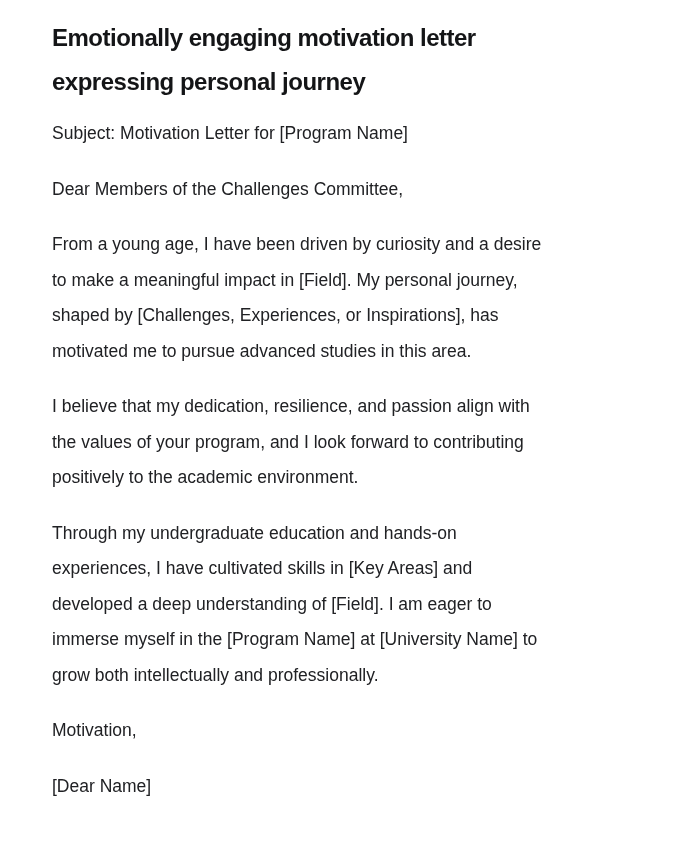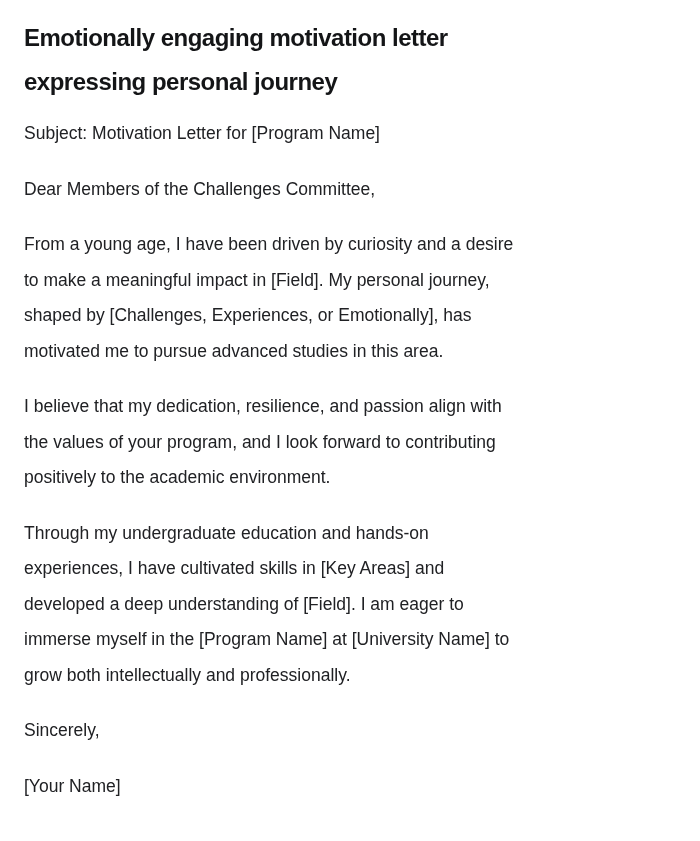--- a/index.html
+++ b/index.html
@@ -8,21 +8,21 @@
   }
   body {
     width: 700px;
     height: 841px;
     background: #ffffff;
     font-family: "Liberation Sans", sans-serif;
     color: #202124;
     overflow: hidden;
   }
   .page {
-    padding: 16px 58px 0 24px;
+    padding: 16px 58px 0 52px;
   }
   h1.doc-title {
     font-size: 24px;
     line-height: 44px;
     font-weight: 700;
     color: #141517;
     letter-spacing: -0.5px;
     margin: 0 0 8px 0;
     white-space: pre-line;
   }
@@ -39,29 +39,29 @@
 <div class="page">
   <h1 class="doc-title">Emotionally engaging motivation letter
 expressing personal journey</h1>
 
   <p class="doc-par">Subject: Motivation Letter for [Program Name]</p>
 
   <p class="doc-par">Dear Members of the Challenges Committee,</p>
 
   <p class="doc-par">From a young age, I have been driven by curiosity and a desire
 to make a meaningful impact in [Field]. My personal journey,
-shaped by [Challenges, Experiences, or Emotionally], has
+shaped by [Challenges, Experiences, or Inspirations], has
 motivated me to pursue advanced studies in this area.</p>
 
   <p class="doc-par">I believe that my dedication, resilience, and passion align with
 the values of your program, and I look forward to contributing
 positively to the academic environment.</p>
 
   <p class="doc-par">Through my undergraduate education and hands-on
 experiences, I have cultivated skills in [Key Areas] and
 developed a deep understanding of [Field]. I am eager to
 immerse myself in the [Program Name] at [University Name] to
 grow both intellectually and professionally.</p>
 
-  <p class="doc-par">Sincerely,</p>
+  <p class="doc-par">Motivation,</p>
 
-  <p class="doc-par">[Your Name]</p>
+  <p class="doc-par">[Dear Name]</p>
 </div>
 
 </body></html>

